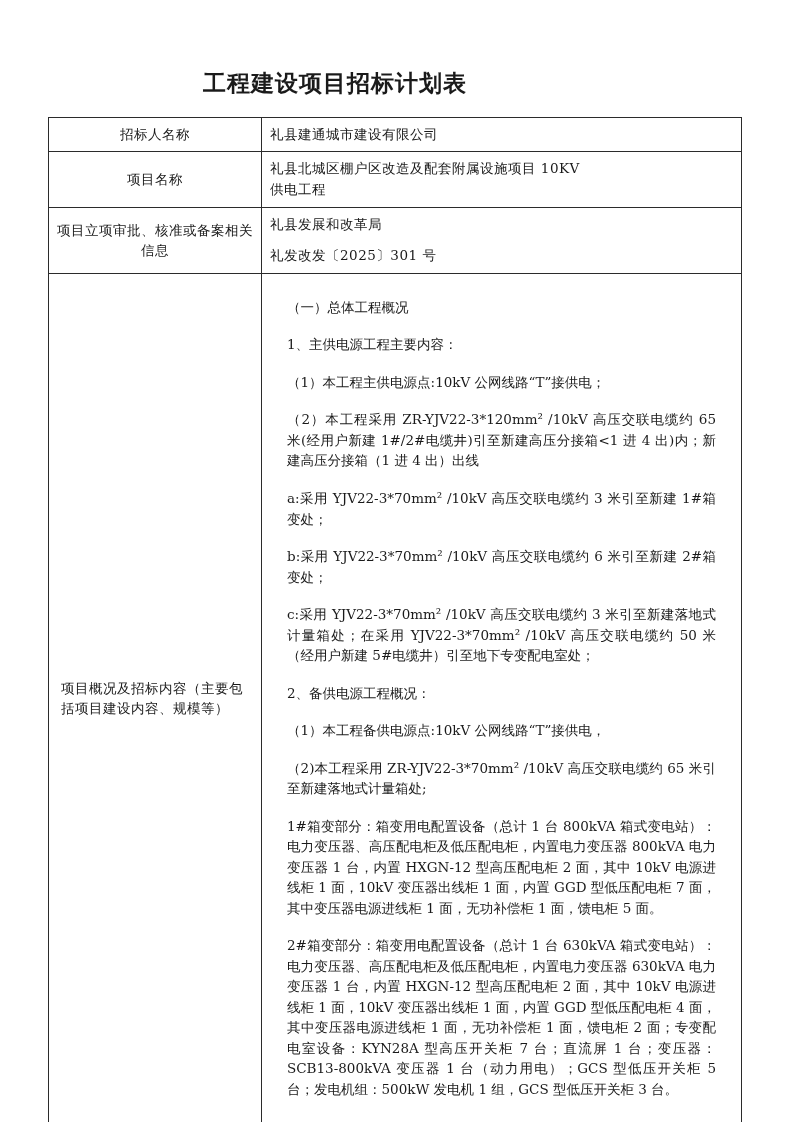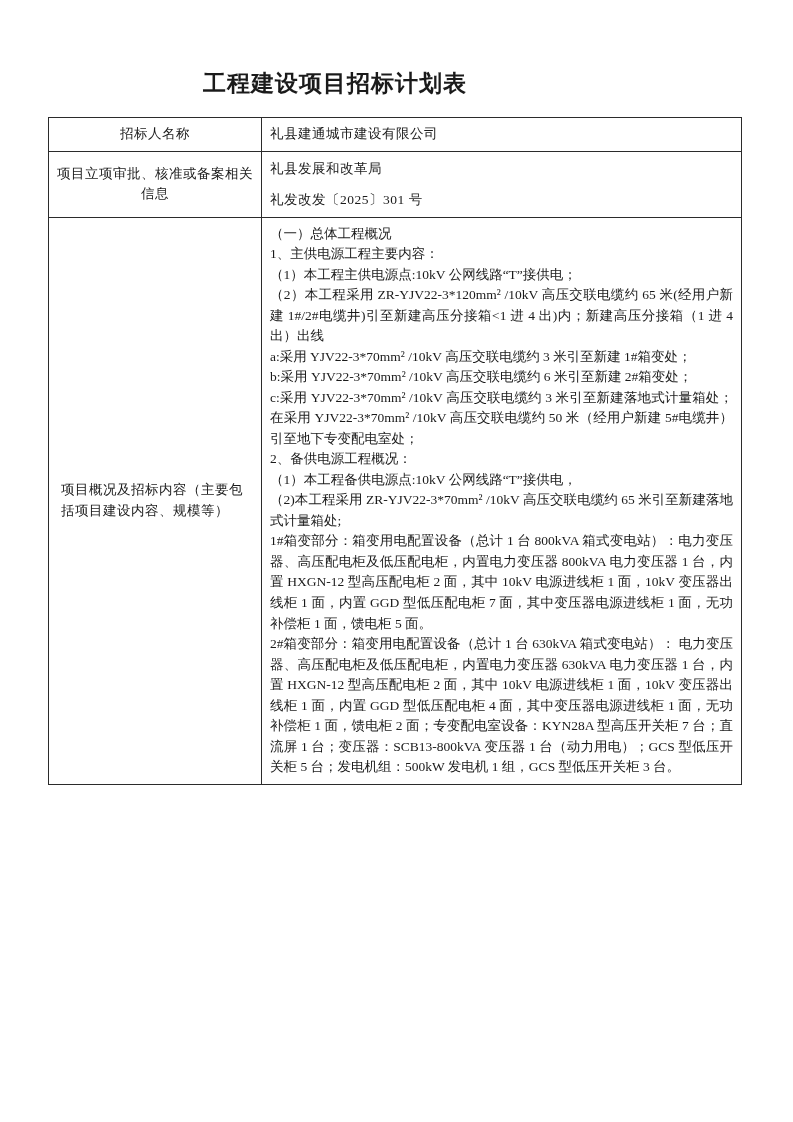--- a/index.html
+++ b/index.html
@@ -35,21 +35,20 @@
     width: 694px;
     margin: 0 auto;
     table-layout: fixed;
   }
   table.main-table td {
     border: 1px solid #2b2b2b;
     vertical-align: middle;
     padding: 6px 8px;
     font-size: 13.5px;
     line-height: 1.52;
-    font-family: Liberation Serif, serif;
   }
   td.label-cell {
     width: 196px;
     text-align: center;
     letter-spacing: 0.5px;
   }
   td.value-cell {
     text-align: left;
     letter-spacing: 0.5px;
   }
@@ -63,40 +62,46 @@
     padding-right: 14px;
   }
   td.body-cell {
     vertical-align: top;
     text-align: left;
     padding: 8px 10px 10px 10px;
     line-height: 1.55;
     font-size: 13.3px;
   }
   .body-line {
-    margin: 0;
+    margin: 17px;
     padding: 0;
     text-align: justify;
     text-justify: inter-ideograph;
   }
   .approval-line1 { margin-bottom: 10px; }
   .approval-line2 { }
 </style>
 </head>
 <body>
 
 <div class="page">
 
   <div class="doc-title">工程建设项目招标计划表</div>
 
   <table class="main-table">
     <tbody>
       <tr>
         <td class="label-cell">招标人名称</td>
         <td class="value-cell">礼县建通城市建设有限公司</td>
+      </tr>
+      <tr>
+        <td class="label-cell">项目名称</td>
+        <td class="value-cell multiline">
+          <span id="project-name-text">礼县北城区棚户区改造及配套附属设施项目 10KV<br>供电工程</span>
+        </td>
       </tr>
       <tr>
         <td class="label-cell">项目立项审批、核准或备案相关信息</td>
         <td class="value-cell multiline">
           <div class="approval-line1">礼县发展和改革局</div>
           <div class="approval-line2">礼发改发〔2025〕301 号</div>
         </td>
       </tr>
       <tr>
         <td class="label-cell tall">项目概况及招标内容（主要包括项目建设内容、规模等）</td>

